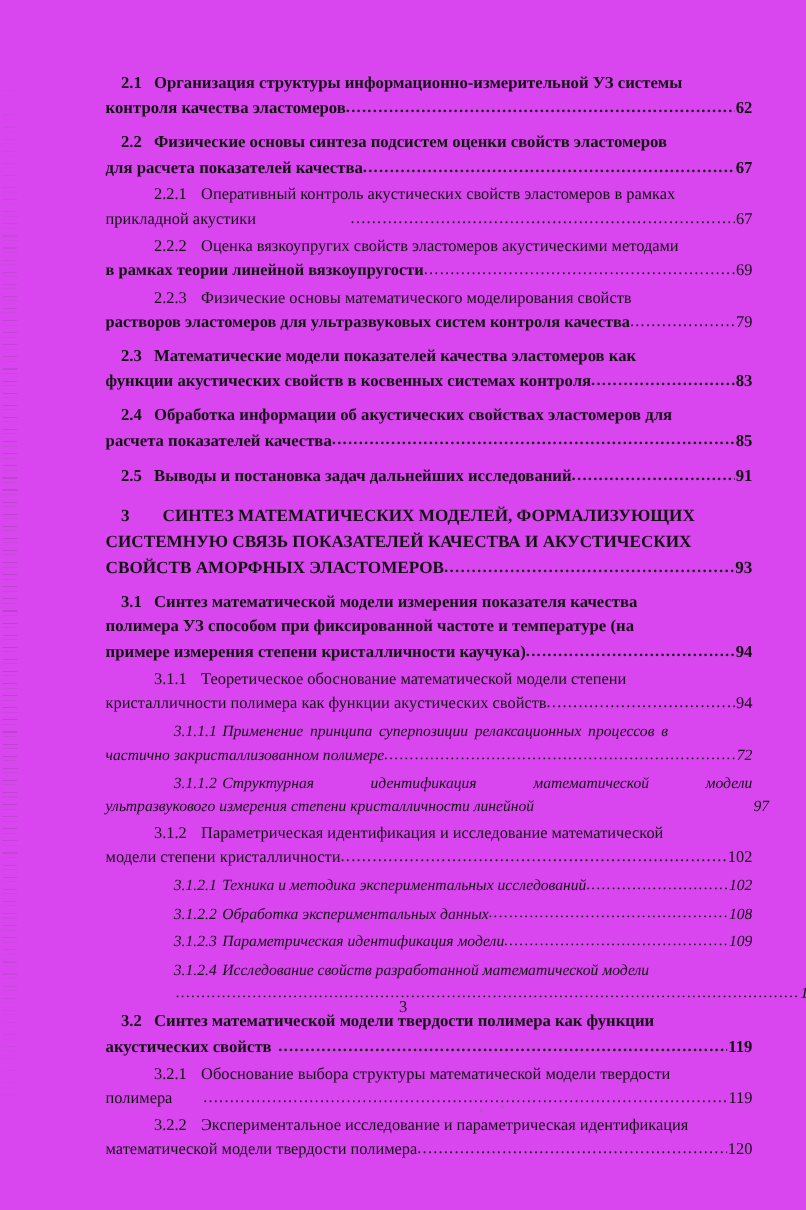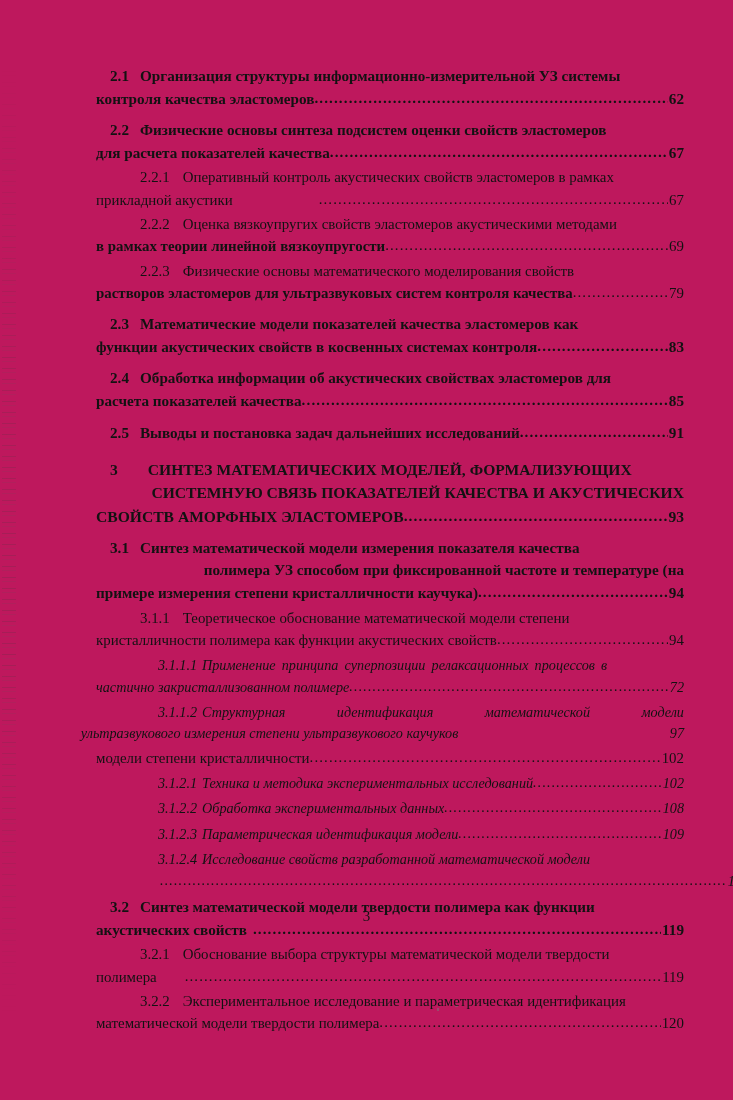--- a/index.html
+++ b/index.html
@@ -5,21 +5,21 @@
 <style>
   html, body {
     margin: 0;
     padding: 0;
     background: #ffffff;
   }
   #page {
     position: relative;
     width: 733px;
     height: 1100px;
-    background: #be185d;
+    background: #d946ef;
     overflow: hidden;
     font-family: "Liberation Serif", "DejaVu Serif", serif;
     color: #121212;
     -webkit-font-smoothing: antialiased;
   }
 
   
   #scan-edge {
     position: absolute;
     left: 2px;
@@ -121,21 +121,20 @@
     margin-top: 14px;
     margin-bottom: 3px;
   }
   .chapter .num { padding-left: 14px; padding-right: 30px; }
 
   
   .cont {
     display: flex;
     align-items: baseline;
     width: 100%;
-    justify-content: flex-end;
   }
 
   
   .wide-justify .ttl {
     display: flex;
     justify-content: space-between;
     width: 100%;
   }
 
   
@@ -319,27 +318,31 @@
       <div class="line">
         <span class="num">3.1.1.2</span>
         <span class="ttl">
           <span>Структурная</span>
           <span>идентификация</span>
           <span>математической</span>
           <span>модели</span>
         </span>
       </div>
       <div class="cont">
-        <span class="ttl" style="flex:0 0 auto;">ультразвукового измерения степени ультразвукового каучуков</span>
+        <span class="ttl" style="flex:0 0 auto;">ультразвукового измерения степени кристалличности линейной</span>
         <span class="leader">................................................................................................................................................................</span>
         <span class="pg">97</span>
       </div>
     </div>
 
     <div class="entry lvl3">
+      <div class="line">
+        <span class="num">3.1.2</span>
+        <span class="ttl">Параметрическая идентификация и исследование математической</span>
+      </div>
       <div class="cont">
         <span class="ttl" style="flex:0 0 auto;">модели степени кристалличности</span>
         <span class="leader">................................................................................................................................................................</span>
         <span class="pg">102</span>
       </div>
     </div>
 
     <div class="entry lvl4">
       <div class="line">
         <span class="num">3.1.2.1</span>

